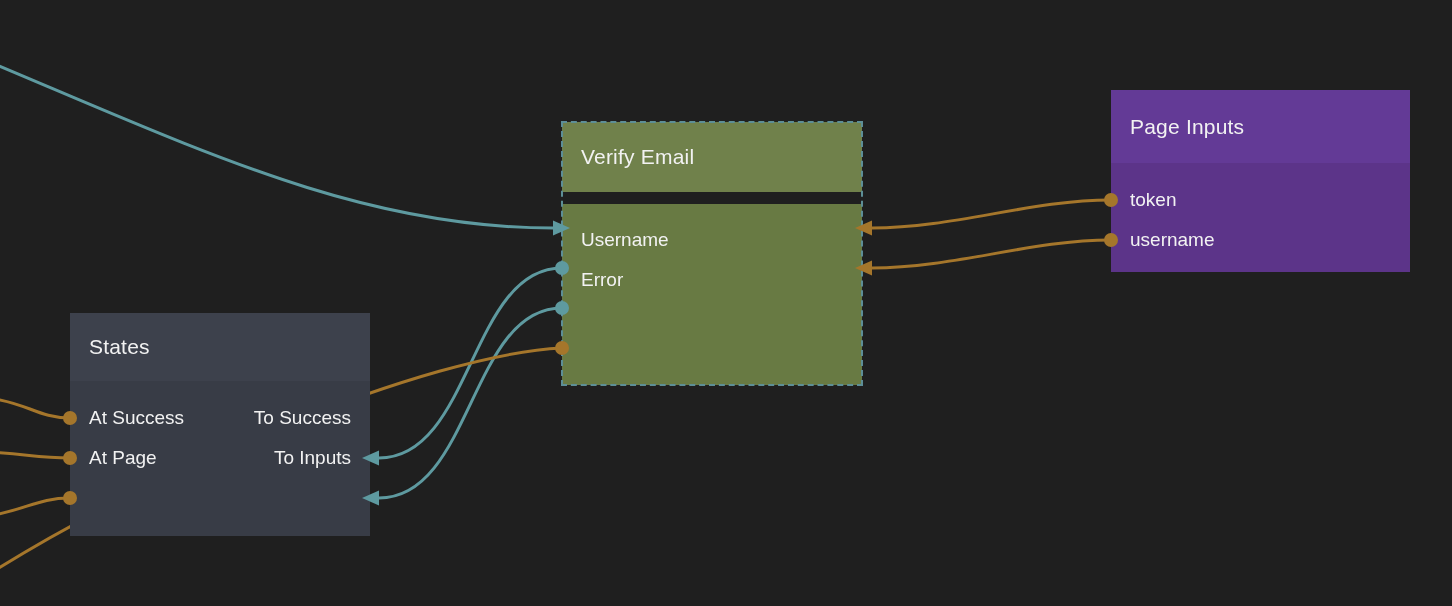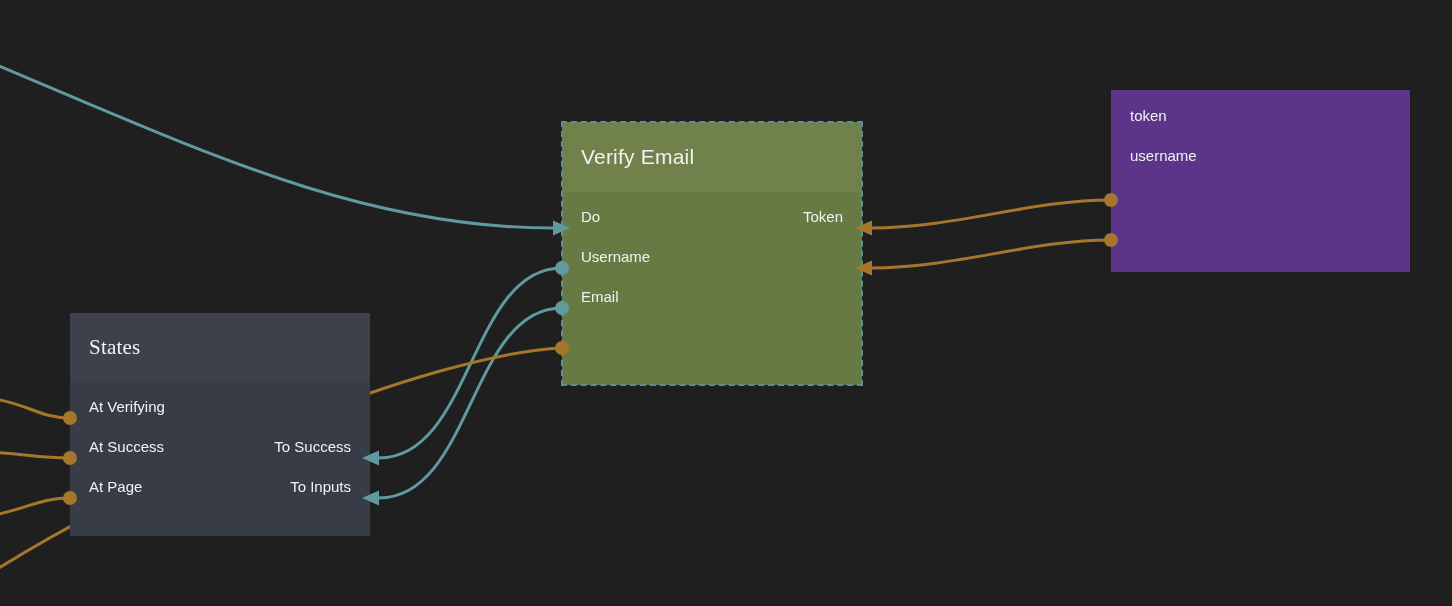--- a/index.html
+++ b/index.html
@@ -3,31 +3,31 @@
 <meta charset="utf-8">
 <style>
   html,body{margin:0;padding:0;}
   body{background:#1f1f1f;font-family:"Liberation Sans",sans-serif;}
   .canvas{position:relative;width:1452px;height:606px;overflow:hidden;background:var(--background,#1f1f1f);}
   .layer{position:absolute;left:0;top:0;pointer-events:none;}
   .wire{fill:none;stroke-width:3;stroke-linecap:round;}
   .node{position:absolute;display:flex;flex-direction:column;color:var(--text,#f2f2f2);box-sizing:border-box;}
   .node-header{display:flex;align-items:center;padding:0 19px;font-size:21px;font-weight:400;letter-spacing:.2px;flex:0 0 auto;}
   .node-body{flex:1 1 auto;}
-  .port-row{height:40px;display:flex;align-items:flex-start;justify-content:space-between;padding:0 19px;font-size:15px;}
+  .port-row{height:40px;display:flex;align-items:center;justify-content:space-between;padding:0 19px;font-size:19px;}
   .port-label{white-space:nowrap;}
-  .node.verify{left:562px;top:122px;width:300px;height:263px;}
+  .node.verify{left:562px;top:122px;width:300px;height:263px;gap:12px;}
   .node.verify .node-header{background:var(--verify_header);height:70px;}
   .node.verify .node-body{background:var(--verify_body);padding-top:16px;}
   .node.selected{outline:2px dashed var(--selection);outline-offset:-1px;}
   .node.pageinputs{left:1111px;top:90px;width:299px;height:182px;}
   .node.pageinputs .node-header{background:var(--page_header);height:73px;}
   .node.pageinputs .node-body{background:var(--page_body);padding-top:17px;}
   .node.states{left:70px;top:313px;width:300px;height:223px;}
-  .node.states .node-header{background:var(--states_header);height:68px;font-family:Liberation Serif, serif;}
+  .node.states .node-header{background:var(--states_header);height:68px;}
   .node.states .node-body{background:var(--states_body);padding-top:17px;}
 </style>
 </head>
 <body>
 
 <div class="canvas">
 
   <svg class="layer" width="1452" height="606">
     <path class="wire" d="M -15,60 C 200,150 360,228 553,228" stroke="#5e9aa0"></path>
     <path class="wire" d="M 562,268 C 470,268 472,458 379,458" stroke="#5e9aa0"></path>
@@ -39,56 +39,51 @@
     <path class="wire" d="M 70,458 C 38,458 26,454 -12,452" stroke="#a5762b"></path>
     <path class="wire" d="M 70,498 C 38,498 26,510 -12,516" stroke="#a5762b"></path>
   </svg>
 
   <div class="node verify selected">
     <div class="node-header">
       <span>Verify Email</span>
     </div>
     <div class="node-body">
       <div class="port-row">
-        <span class="port-label">Do</span>
-        <span class="port-label">Token</span>
-      </div>
-      <div class="port-row">
         <span class="port-label">Username</span>
         <span class="port-label"></span>
       </div>
       <div class="port-row">
-        <span class="port-label">Email</span>
+        <span class="port-label">Error</span>
         <span class="port-label"></span>
       </div>
     </div>
   </div>
 
   <div class="node pageinputs">
+    <div class="node-header">
+      <span>Page Inputs</span>
+    </div>
     <div class="node-body">
       <div class="port-row">
         <span class="port-label">token</span>
         <span class="port-label"></span>
       </div>
       <div class="port-row">
         <span class="port-label">username</span>
         <span class="port-label"></span>
       </div>
     </div>
   </div>
 
   <div class="node states">
     <div class="node-header">
       <span>States</span>
     </div>
     <div class="node-body">
-      <div class="port-row">
-        <span class="port-label">At Verifying</span>
-        <span class="port-label"></span>
-      </div>
       <div class="port-row">
         <span class="port-label">At Success</span>
         <span class="port-label">To Success</span>
       </div>
       <div class="port-row">
         <span class="port-label">At Page</span>
         <span class="port-label">To Inputs</span>
       </div>
     </div>
   </div>

